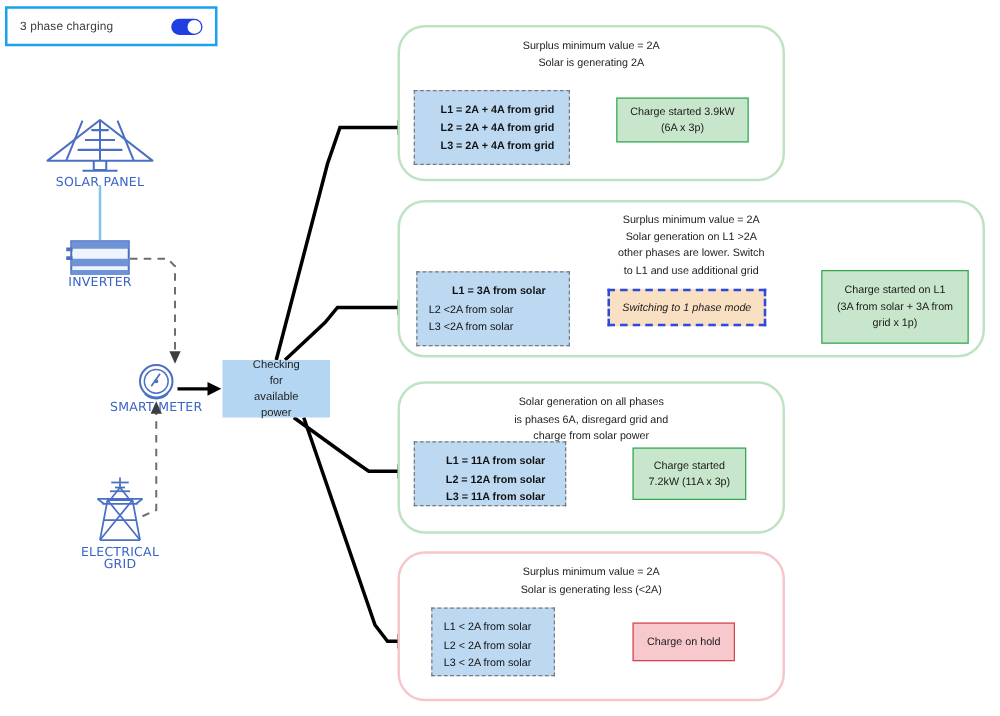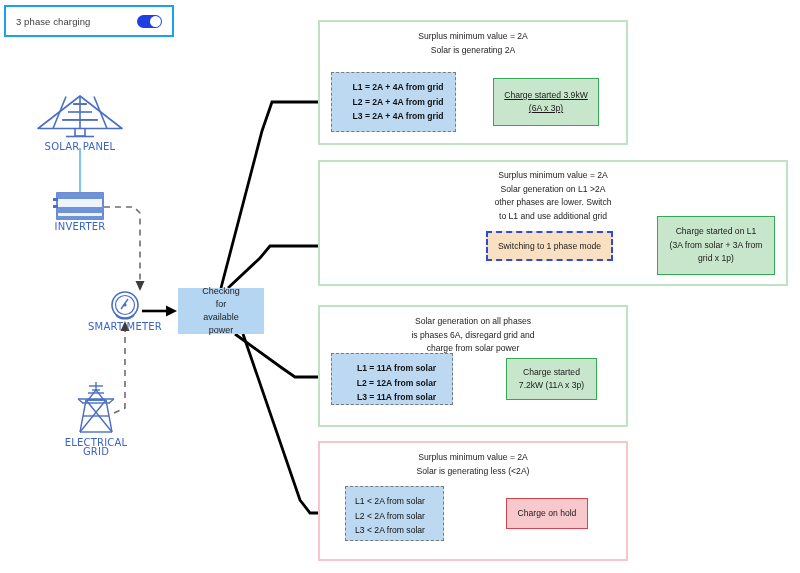--- a/index.html
+++ b/index.html
@@ -86,20 +86,21 @@
     line-height: 13px;
     padding: 0 20px;
     box-sizing: border-box;
   }
 
   
   .panel {
     position: absolute;
     box-sizing: border-box;
     background: #ffffff;
+    border-radius: 22px;
   }
   .panel.green { border: 2px solid #bfe3c2; }
   .panel.red   { border: 2px solid #f7c6cb; }
 
   .panel-caption {
     position: absolute;
     left: 0;
     right: 0;
     text-align: center;
     font-size: 8.6px;
@@ -146,20 +147,21 @@
     position: absolute;
     box-sizing: border-box;
     background: #fae0c3;
     border: 2px dashed #2b4ae0;
     display: flex;
     align-items: center;
     justify-content: center;
     text-align: center;
     font-size: 8.6px;
     color: #1a1a1a;
+    font-style: italic;
   }
 
   svg.overlay {
     position: absolute;
     left: 0; top: 0;
     width: 800px; height: 573px;
     pointer-events: none;
   }
 </style>
 </head>
@@ -287,35 +289,40 @@
     <div class="panel-caption" style="top:8px;">
       <div>Surplus minimum value = 2A</div>
       <div>Solar is generating 2A</div>
     </div>
   </div>
   <div class="phase-box" style="left:331px; top:72px; width:125px; height:60px;">
     <div class="bold">L1 = 2A + 4A from grid</div>
     <div class="bold">L2 = 2A + 4A from grid</div>
     <div class="bold">L3 = 2A + 4A from grid</div>
   </div>
-  <div class="result-box ok" style="left:493px; top:78px; width:106px; height:48px;text-decoration:underline;">
+  <div class="result-box ok" style="left:493px; top:78px; width:106px; height:36px;">
     <span>
       <span>Charge started 3.9kW</span><br>
       <span>(6A x 3p)</span>
     </span>
   </div>
 
   <div class="panel green" style="left:318px; top:160px; width:470px; height:126px;">
     <div class="panel-caption" style="top:7px;">
       <div>Surplus minimum value = 2A</div>
       <div>Solar generation on L1 &gt;2A</div>
       <div>other phases are lower. Switch</div>
       <div>to L1 and use additional grid</div>
     </div>
   </div>
+  <div class="phase-box" style="left:333px; top:217px; width:123px; height:60px;">
+    <div class="bold">L1 = 3A from solar</div>
+    <div>L2 &lt;2A from solar</div>
+    <div>L3 &lt;2A from solar</div>
+  </div>
   <div class="switch-box" style="left:486px; top:231px; width:127px; height:30px;">
     <span>Switching to 1 phase mode</span>
   </div>
   <div class="result-box ok" style="left:657px; top:216px; width:118px; height:59px;">
     <span>
       <span>Charge started on L1</span><br>
       <span>(3A from solar + 3A from</span><br>
       <span>grid x 1p)</span>
     </span>
   </div>

